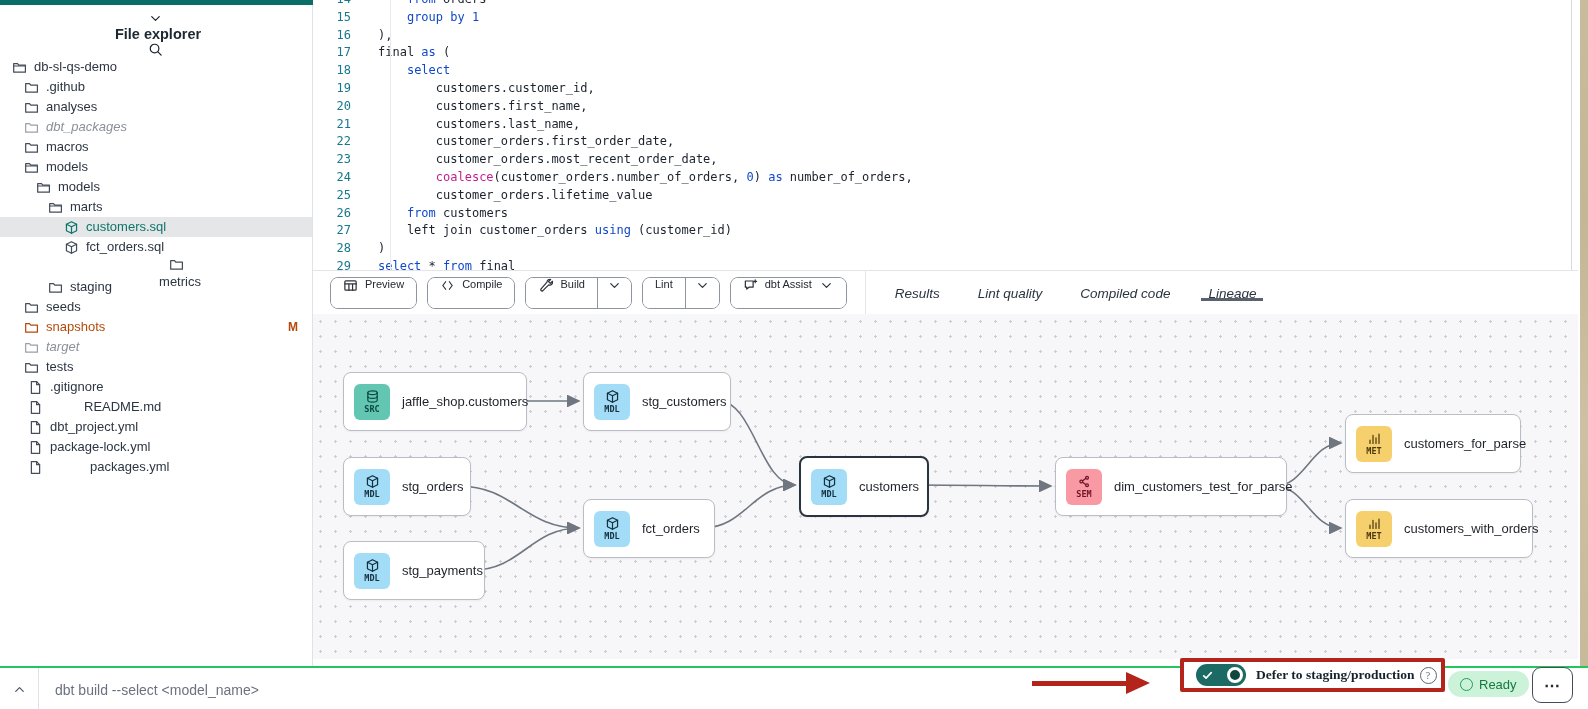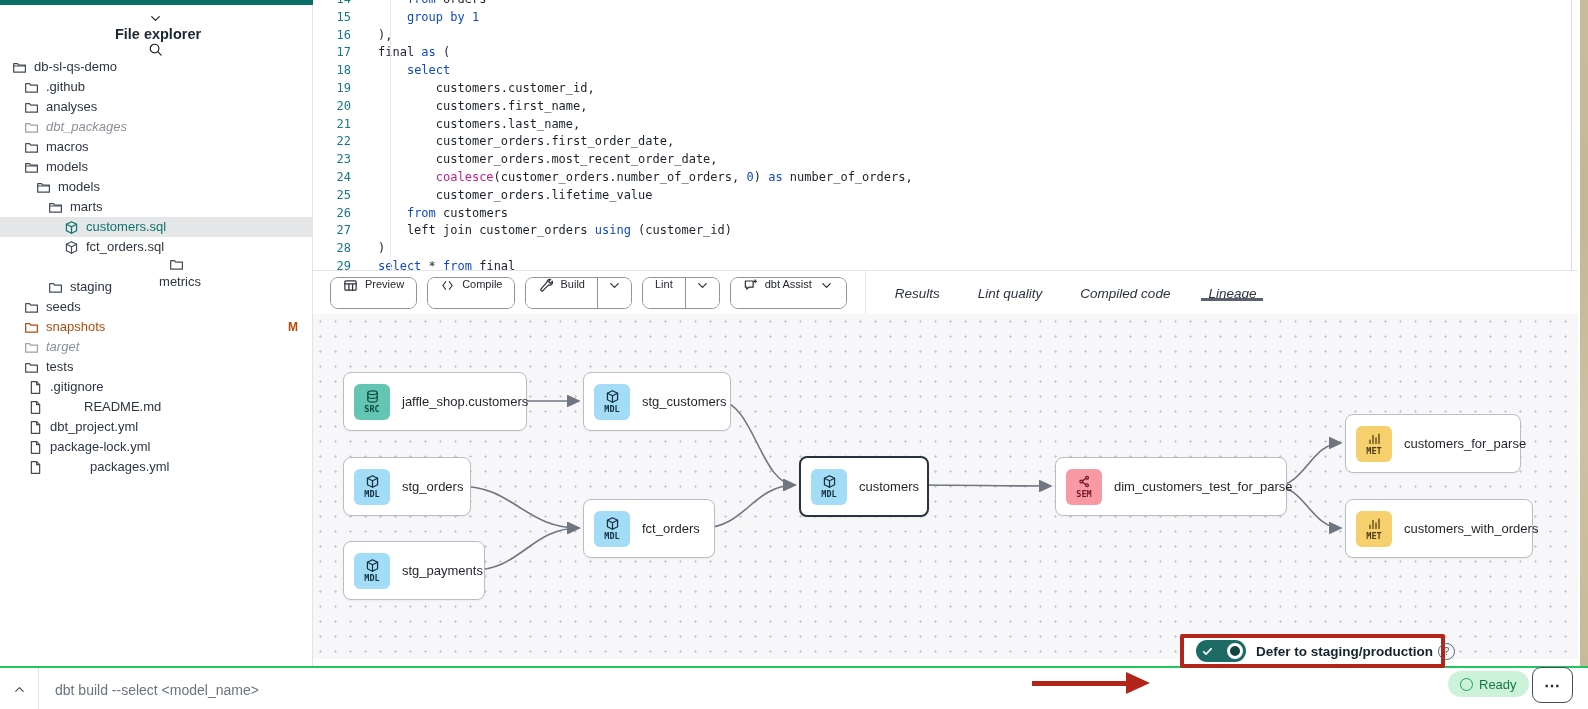--- a/index.html
+++ b/index.html
@@ -75,21 +75,21 @@
   .icon-btn.rf{margin-left:13px;}
 
   
   .bottombar{left:0;top:666px;width:1588px;height:43px;background:#fff;border-top:2px solid #22c55e;display:flex;align-items:center;}
   .bb-caret{width:38px;display:flex;justify-content:center;color:#4a5560;cursor:pointer;}
   .bb-divider{width:1px;height:43px;background:#e0e3e6;}
   .cmd-input{flex:1;border:none;outline:none;font-size:14px;color:#1b222c;padding:0 16px;font-family:"Liberation Sans",sans-serif;background:transparent;}
   .cmd-input::placeholder{color:#6a7280;}
   .annot-arrow{position:absolute;left:1032px;top:681px;width:96px;height:5px;background:var(--annotation,#b3241b);}
   .annot-head{position:absolute;left:1126px;top:672px;width:0;height:0;border-left:24px solid var(--annotation,#b3241b);border-top:11px solid transparent;border-bottom:11px solid transparent;}
-  .annot-box{position:absolute;left:1180px;top:634px;width:245px;height:26px;border:4px solid var(--annotation,#b3241b);border-radius:2px;display:flex;align-items:center;padding-left:12px;background:#fff;}
+  .annot-box{position:absolute;left:1180px;top:658px;width:245px;height:26px;border:4px solid var(--annotation,#b3241b);border-radius:2px;display:flex;align-items:center;padding-left:12px;background:#fff;font-family:Liberation Serif, serif;}
   .toggle{width:44px;height:22px;border-radius:11px;background:#1b6a64;display:flex;align-items:center;justify-content:space-between;padding:0 3px;flex:none;cursor:pointer;}
   .toggle .chk{color:#fff;margin-left:3px;}
   .toggle .knob{width:10px;height:10px;border-radius:50%;background:#0f4740;border:3px solid #fff;flex:none;}
   .defer-label{font-size:13.5px;font-weight:bold;color:#16232e;margin-left:10px;white-space:nowrap;}
   .help-circ{width:15px;height:15px;border:1.2px solid #5b6470;border-radius:50%;color:#5b6470;font-size:10px;display:flex;align-items:center;justify-content:center;margin-left:5px;flex:none;}
   .ready-pill{position:absolute;left:1448px;top:671px;height:26px;border-radius:13px;background:var(--ready_bg,#ccf3da);display:flex;align-items:center;gap:6px;padding:0 12px;font-size:13px;color:var(--ready,#157a3e);}
   .ready-dot{width:11px;height:11px;border:1.6px solid #1d9e54;border-radius:50%;}
   .more-btn{position:absolute;left:1532px;top:667px;width:39px;height:34px;border:1.5px solid #454c55;border-radius:9px;background:#fff;display:flex;align-items:center;justify-content:center;font-size:16px;font-weight:bold;color:#202830;letter-spacing:1px;cursor:pointer;}
 </style>
 </head>

